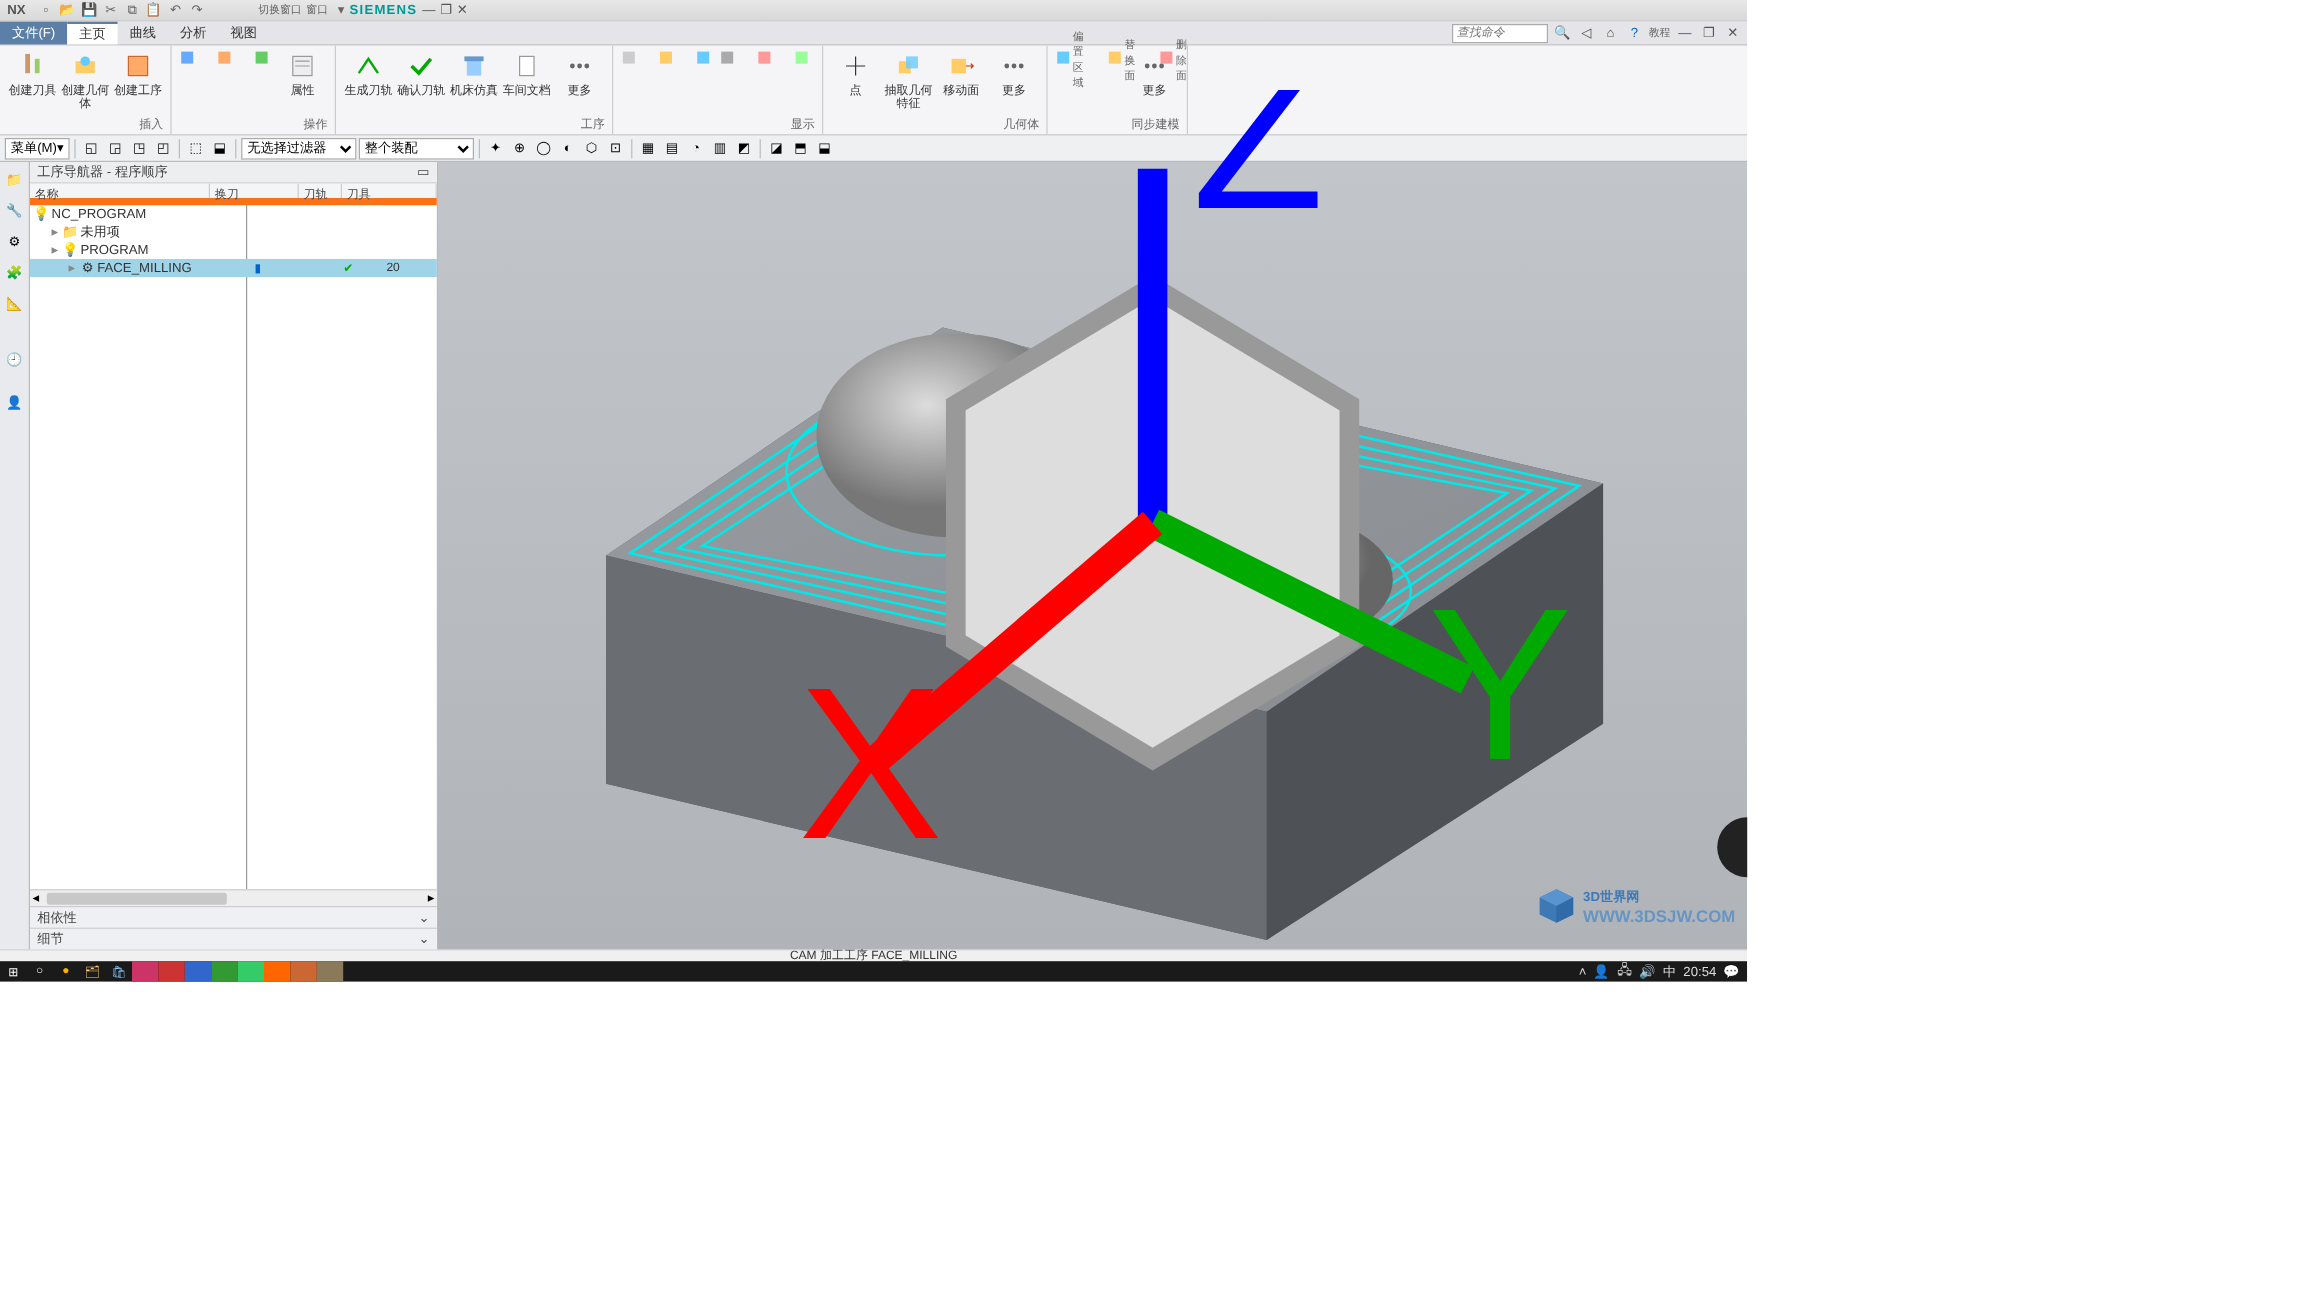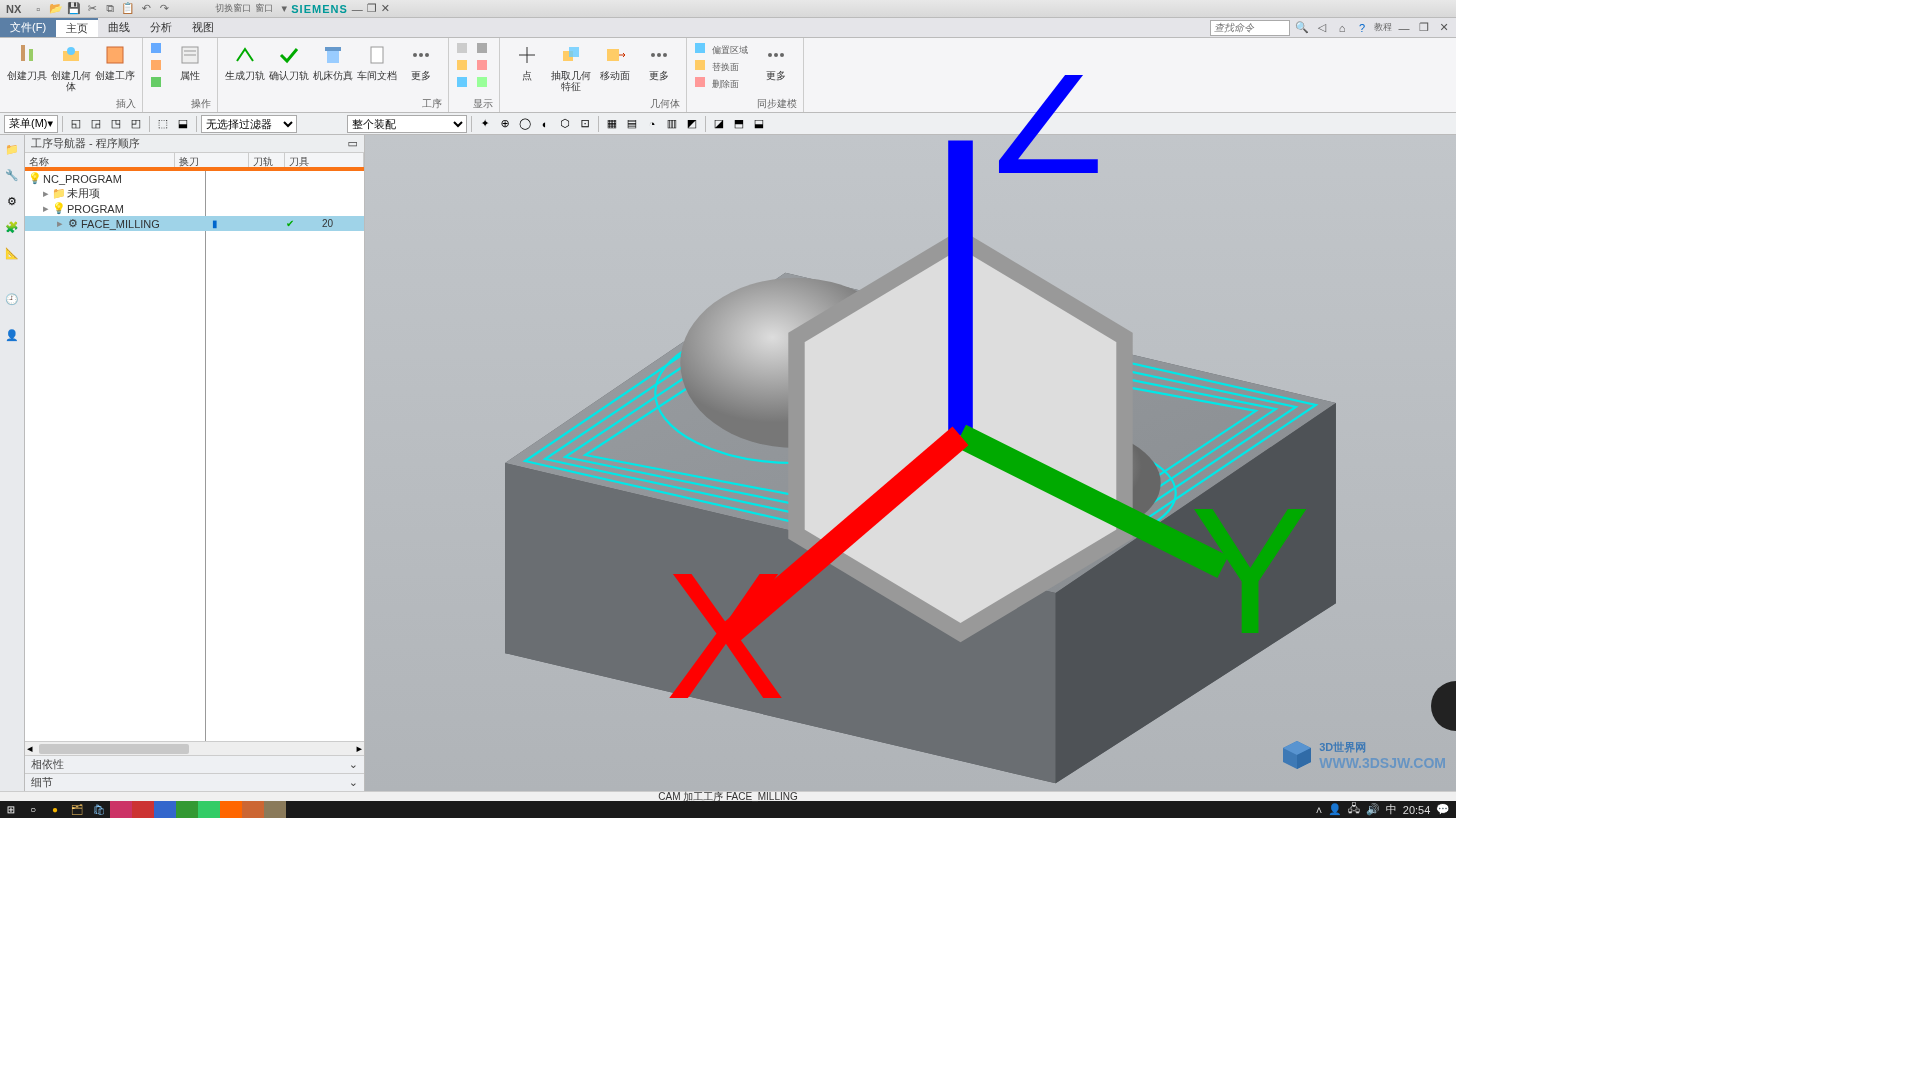--- a/index.html
+++ b/index.html
@@ -24,38 +24,38 @@
 .menutabs .rightsearch .ico { width: 16px; height: 16px; display: inline-flex; align-items: center; justify-content: center; color: #555; }
 
 
 .ribbon { height: 75px; background: #f5f5f7; border-bottom: 1px solid #bbb; display: flex; }
 .rgroup { border-right: 1px solid #ccc; padding: 2px 6px 0 6px; display: flex; flex-direction: column; }
 .rgroup .row { display: flex; gap: 2px; flex: 1; align-items: flex-start; }
 .rgroup .lbl { text-align: right; color: #666; font-size: 10px; padding: 1px 0; }
 .bigbtn { display: flex; flex-direction: column; align-items: center; width: 42px; padding-top: 2px; cursor: pointer; }
 .bigbtn .ic { width: 28px; height: 26px; border: 1px solid transparent; display: flex; align-items: center; justify-content: center; }
 .bigbtn .tx { font-size: 10px; color: #333; text-align: center; line-height: 11px; margin-top: 2px; }
-.smallstack { display: flex; flex-direction: column; gap: 1px; padding-top: 2px; }
+.smallstack { display: flex; flex-direction: row; gap: 13px; padding-top: 2px; }
 .smallbtn { display: flex; align-items: center; gap: 3px; height: 16px; cursor: pointer; padding: 0 2px; }
 .smallbtn .ic { width: 14px; height: 14px; }
 .icimg { width: 100%; height: 100%; }
 
 
 .filterbar { height: 22px; background: #eef0f2; border-bottom: 1px solid #bbb; display: flex; align-items: center; gap: 2px; padding: 0 4px; }
 .filterbar .btn { width: 18px; height: 18px; display: inline-flex; align-items: center; justify-content: center; border: 1px solid transparent; cursor: pointer; }
 .filterbar .sep { width: 1px; height: 16px; background: #bbb; margin: 0 2px; }
 .filterbar select { height: 18px; border: 1px solid #aaa; background: #fff; font-size: 11px; }
 
 
 .main { display: flex; height: calc(819px - 19px - 20px - 75px - 22px - 10px - 17px); }
 .leftrail { width: 25px; background: #e8eaed; border-right: 1px solid #bbb; display: flex; flex-direction: column; align-items: center; gap: 6px; padding-top: 4px; }
 .leftrail .rb { width: 20px; height: 20px; display: flex; align-items: center; justify-content: center; cursor: pointer; }
 .navpanel { width: 340px; background: #fff; border-right: 1px solid #bbb; display: flex; flex-direction: column; }
 .navpanel .hdr { height: 18px; background: #eceef0; border-bottom: 1px solid #ccc; display: flex; align-items: center; padding: 0 6px; color: #444; justify-content: space-between; }
-.navpanel .cols { height: 18px; background: #f4f5f7; border-bottom: 4px solid #f97316; display: flex; }
+.navpanel .cols { height: 18px; background: #f4f5f7; border-bottom: 6px solid #f97316; display: flex; }
 .navpanel .cols div { border-right: 1px solid #ccc; padding: 2px 4px; color: #444; font-size: 10px; }
 .navpanel .tree { flex: 1; overflow: auto; position: relative; }
 .navpanel .tree .tline { position: absolute; top: 0; bottom: 0; left: 180px; width: 1px; background: #999; }
 .treerow { display: flex; align-items: center; height: 15px; padding-left: 4px; color: #333; cursor: pointer; }
 .treerow.sel { background: #9fd3e8; }
 .treerow .ind { display: inline-block; }
 .treerow .cells { display: flex; margin-left: auto; }
 .treerow .cells span { border-left: 1px solid transparent; text-align: left; padding-left: 4px; font-size: 10px; }
 .treeico { width: 12px; height: 12px; margin-right: 2px; display: inline-flex; align-items: center; justify-content: center; }
 .navpanel .scrollb { height: 14px; background: #eee; border-top: 1px solid #ccc; position: relative; }
@@ -364,21 +364,21 @@
   <span class="sep"></span>
   <span class="btn">◱</span>
   <span class="btn">◲</span>
   <span class="btn">◳</span>
   <span class="btn">◰</span>
   <span class="sep"></span>
   <span class="btn">⬚</span>
   <span class="btn">⬓</span>
   <span class="sep"></span>
   <select style="width:96px;"><option>无选择过滤器</option></select>
-  <select style="width:120px;margin-left:48px;"><option>整个装配</option></select>
+  <select style="width:96px;"><option>整个装配</option></select>
   <span class="sep"></span>
   <span class="btn">✦</span>
   <span class="btn">⊕</span>
   <span class="btn">◯</span>
   <span class="btn">◐</span>
   <span class="btn">⬡</span>
   <span class="btn">⊡</span>
   <span class="sep"></span>
   <span class="btn">▦</span>
   <span class="btn">▤</span>

